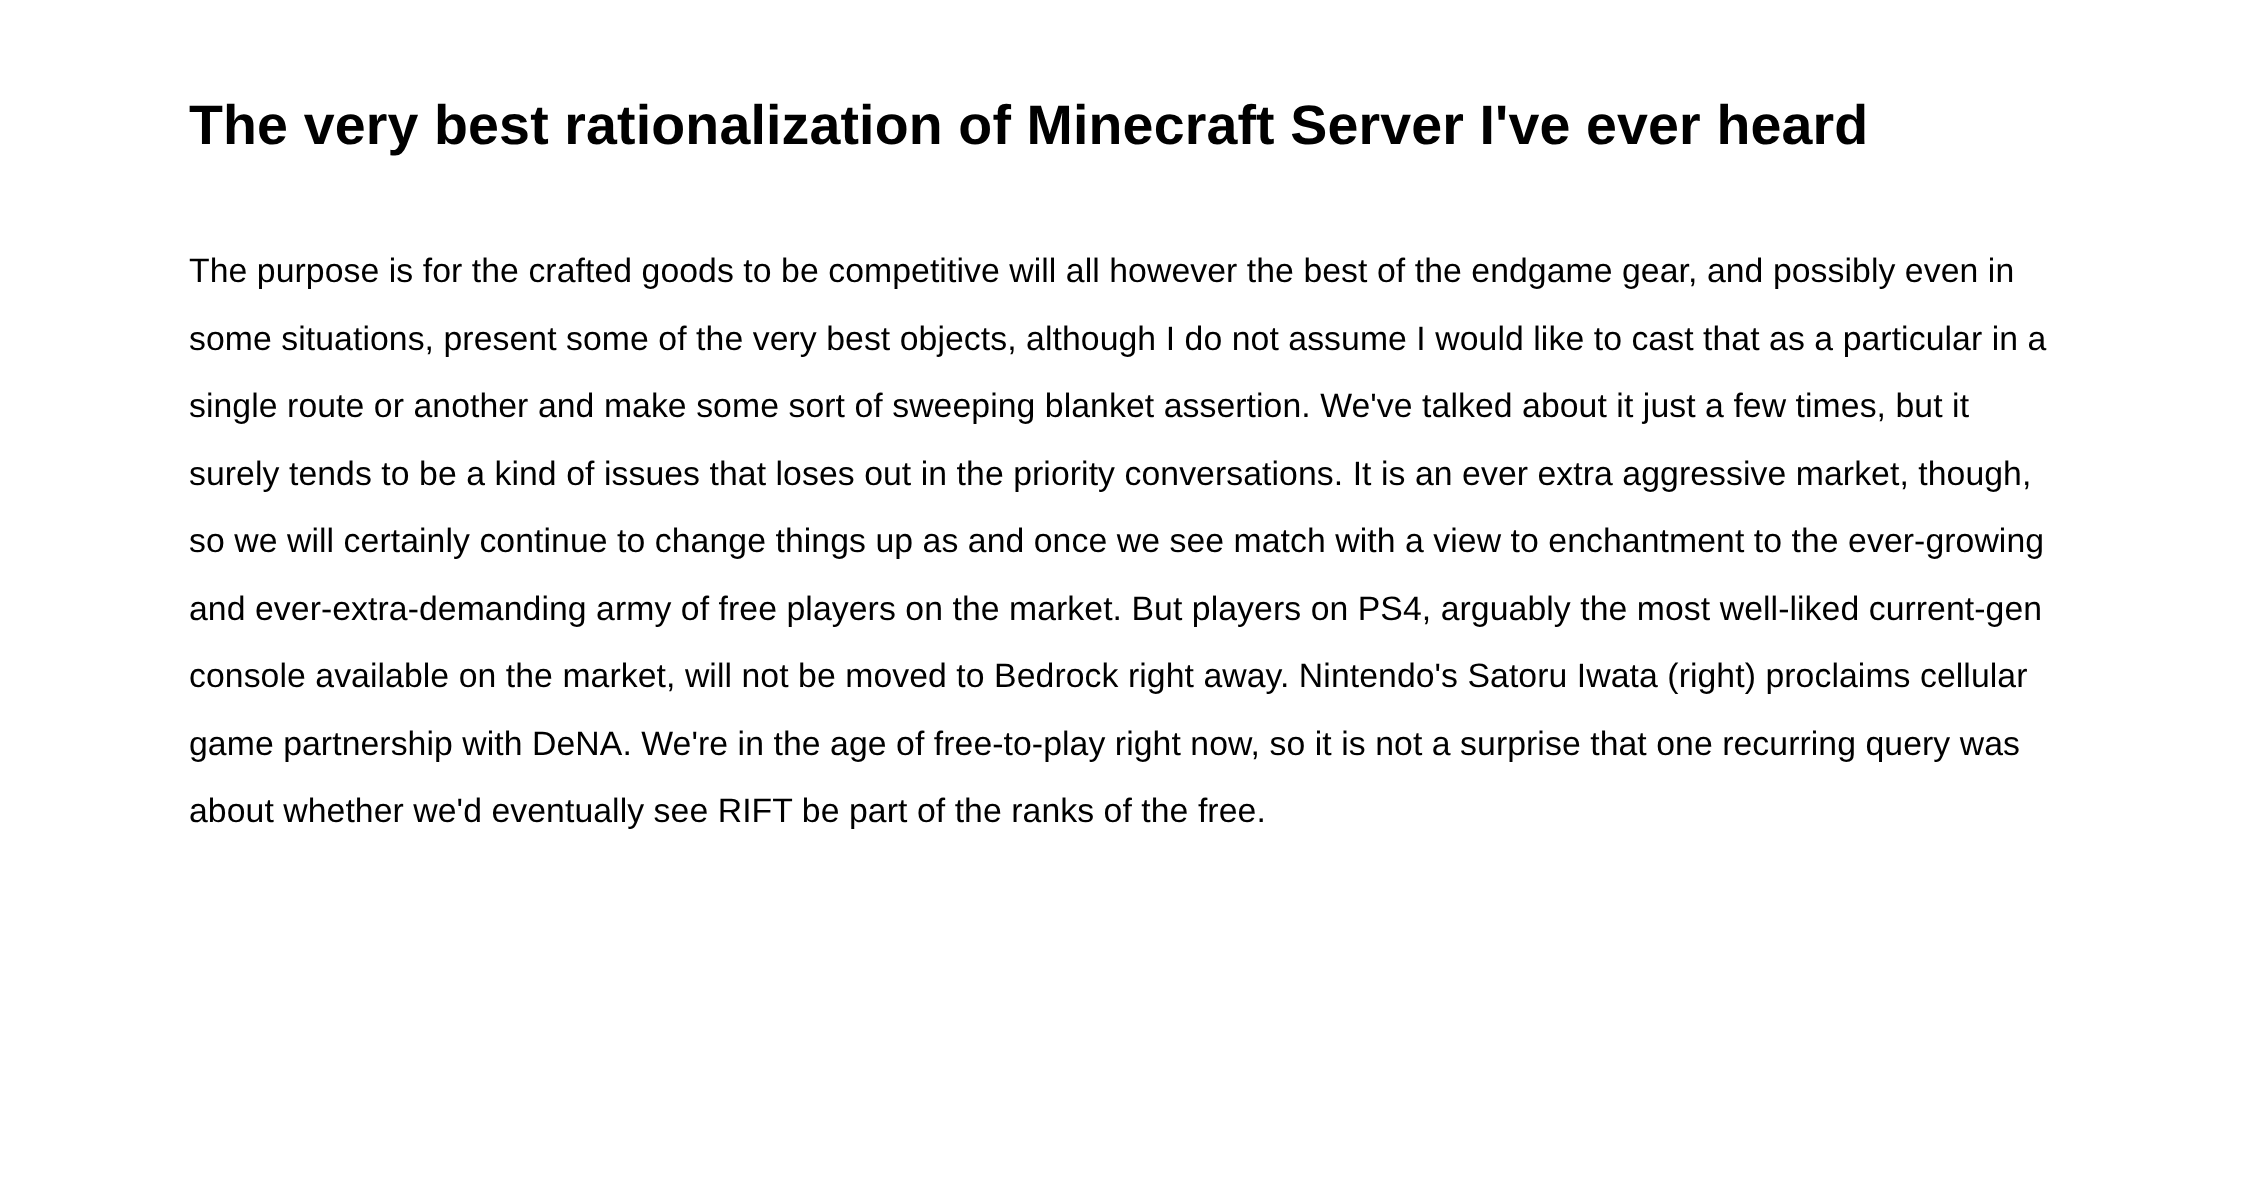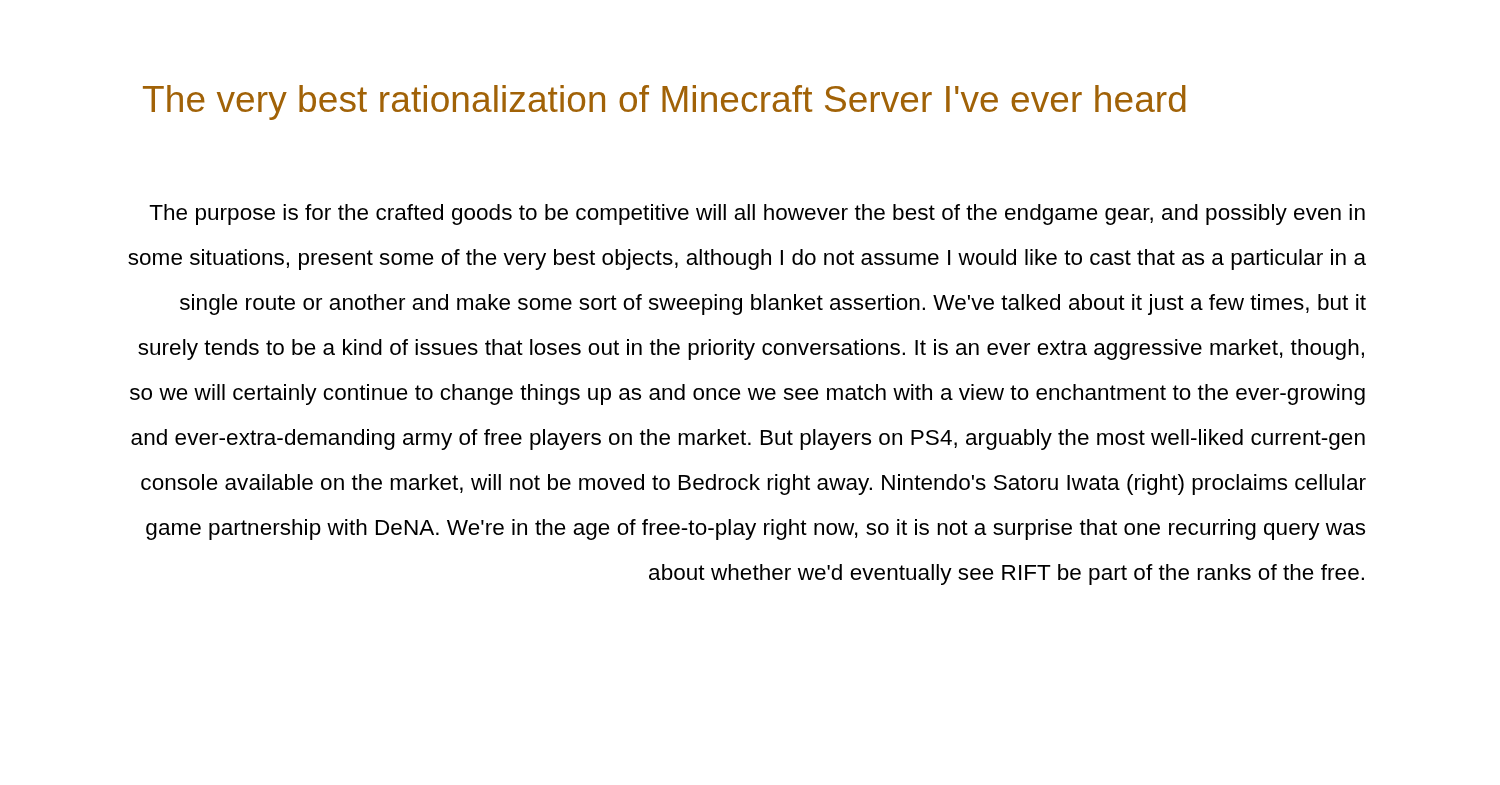--- a/index.html
+++ b/index.html
@@ -16,36 +16,36 @@
   }
   .page {
     box-sizing: border-box;
     width: 1500px;
     height: 785px;
     padding: 62px 130px 0 126px;
     background: #ffffff;
   }
   .article-title {
     font-size: 37px;
-    font-weight: normal;
+    font-weight: bold;
     line-height: 1.2;
     letter-spacing: 0.1px;
-    margin: 16px;
+    margin: 0;
     max-width: 1180px;
-    color: #a16207;
+    color: #000000;
   }
   .article-body {
     margin: 0;
     padding-top: 52px;
     font-size: 22.5px;
     line-height: 45px;
     letter-spacing: 0.05px;
     max-width: 1240px;
     color: #000000;
-    text-align: right;
+    text-align: left;
   }
 </style>
 </head>
 <body>
 
 <div class="page">
   <h1 class="article-title">The very best rationalization of Minecraft Server I've ever heard</h1>
   <p class="article-body">The purpose is for the crafted goods to be competitive will all however the best of the endgame gear, and possibly even in some situations, present some of the very best objects, although I do not assume I would like to cast that as a particular in a single route or another and make some sort of sweeping blanket assertion. We've talked about it just a few times, but it surely tends to be a kind of issues that loses out in the priority conversations. It is an ever extra aggressive market, though, so we will certainly continue to change things up as and once we see match with a view to enchantment to the ever-growing and ever-extra-demanding army of free players on the market. But players on PS4, arguably the most well-liked current-gen console available on the market, will not be moved to Bedrock right away. Nintendo's Satoru Iwata (right) proclaims cellular game partnership with DeNA. We're in the age of free-to-play right now, so it is not a surprise that one recurring query was about whether we'd eventually see RIFT be part of the ranks of the free.</p>
 </div>
 

